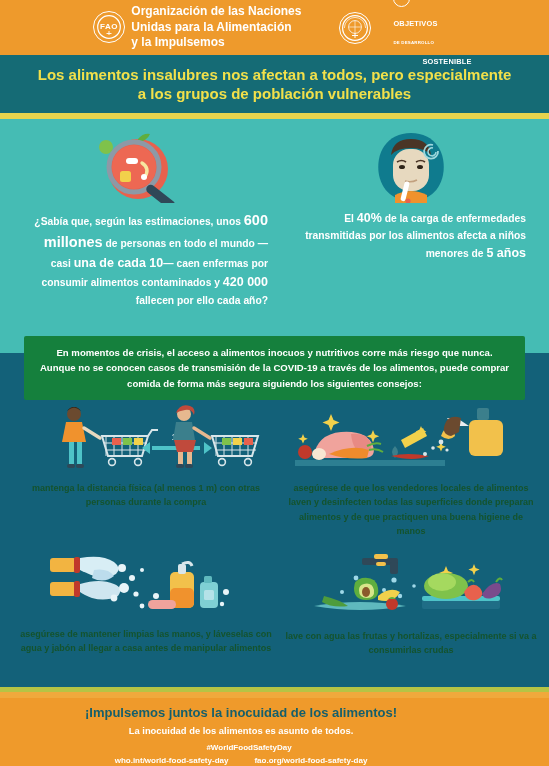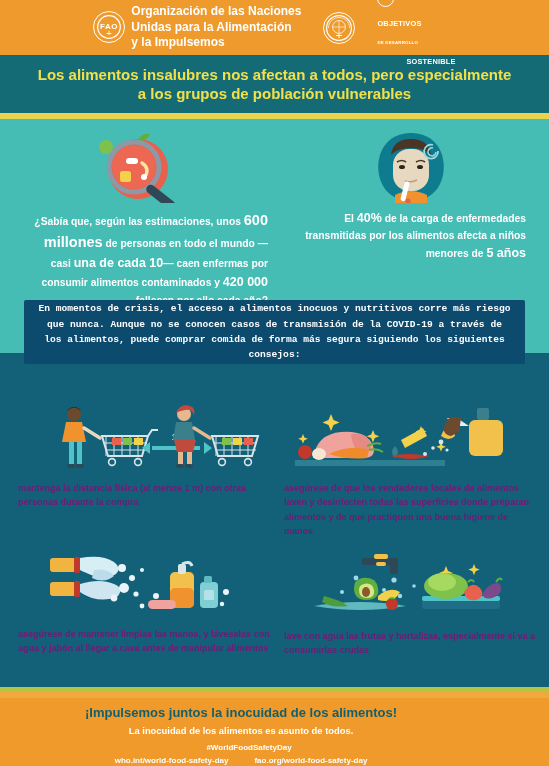--- a/index.html
+++ b/index.html
@@ -18,21 +18,21 @@
   .rule-green{top:687px;height:5px;background:#b5c445;}
   .rule-orange-lt{top:692px;height:6px;background:#f0a93c;}
   .band-footer{top:698px;height:68px;background:#ef9a2b;}
 
   
   .logos{position:absolute;top:0;left:0;width:549px;height:55px;
          display:flex;align-items:center;justify-content:center;gap:22px;}
   .logo-unit{display:flex;align-items:center;gap:6px;}
   .logo-mark{width:30px;height:30px;border-radius:50%;
      border:1.6px solid #fff;display:flex;align-items:center;justify-content:center;
-     color:#fff;font-size:8px;font-weight:bold;flex:0 0 auto;position:relative;}
+     color:#fff;font-size:8px;font-weight:bold;flex:0 0 auto;position:relative;margin-left:16px;}
   .logo-mark.fao{font-size:9px;letter-spacing:.5px;}
   .logo-text{color:#fff;font-size:12px;font-weight:bold;line-height:1.28;}
   .logo-text.big{font-size:10.5px;line-height:1.15;}
   .sdg-box{display:flex;flex-direction:column;align-items:flex-start;gap:12px;}
   .sdg-circ{width:15px;height:15px;border-radius:50%;border:1px solid #fff;}
   .sdg-l1{color:#fff;font-size:7.4px;font-weight:bold;letter-spacing:.2px;}
   .sdg-l2{color:#fff;font-size:4.4px;font-weight:bold;letter-spacing:.2px;}
   .sdg-l3{color:#fff;font-size:7.4px;font-weight:bold;letter-spacing:.2px;padding-left:29px;}
 
   
@@ -44,28 +44,28 @@
   
   .stat{position:absolute;text-align:right;color:#fff;}
   .stat-left{left:14px;top:131px;width:264px;}
   .stat-right{left:286px;top:131px;width:250px;}
   .stat-art{height:72px;display:flex;align-items:flex-end;justify-content:center;margin-bottom:6px;}
   .stat-txt{font-size:10.3px;line-height:1.55;font-weight:bold;padding:0 10px;}
   .stat-txt .em{font-size:14.5px;}
   .stat-txt .em-sm{font-size:12.5px;}
 
   
-  .covid{position:absolute;left:24px;top:300px;width:501px;height:64px;
-    background:#0c4a6e;border-radius:2px;
+  .covid{position:absolute;left:24px;top:336px;width:501px;height:64px;
+    background:#15803d;border-radius:2px;
     display:flex;align-items:center;justify-content:center;text-align:center;
     color:#fff;font-size:9.6px;font-weight:bold;line-height:1.6;padding:0 14px;
-    box-sizing:border-box;font-family:Liberation Mono, monospace;}
-
-  
-  .tip{position:absolute;color:#701a75;}
+    box-sizing:border-box;}
+
+  
+  .tip{position:absolute;text-align:center;color:#14532d;}
   .tip-art{display:flex;align-items:flex-end;justify-content:center;}
   .tip-txt{font-size:9px;font-weight:bold;line-height:1.6;margin-top:7px;}
   #tip1{left:18px;top:402px;width:256px;}
   #tip1 .tip-art{height:72px;}
   #tip2{left:284px;top:400px;width:254px;}
   #tip2 .tip-art{height:74px;}
   #tip3{left:18px;top:548px;width:256px;}
   #tip3 .tip-art{height:72px;}
   #tip4{left:284px;top:552px;width:254px;}
   #tip4 .tip-art{height:70px;}

